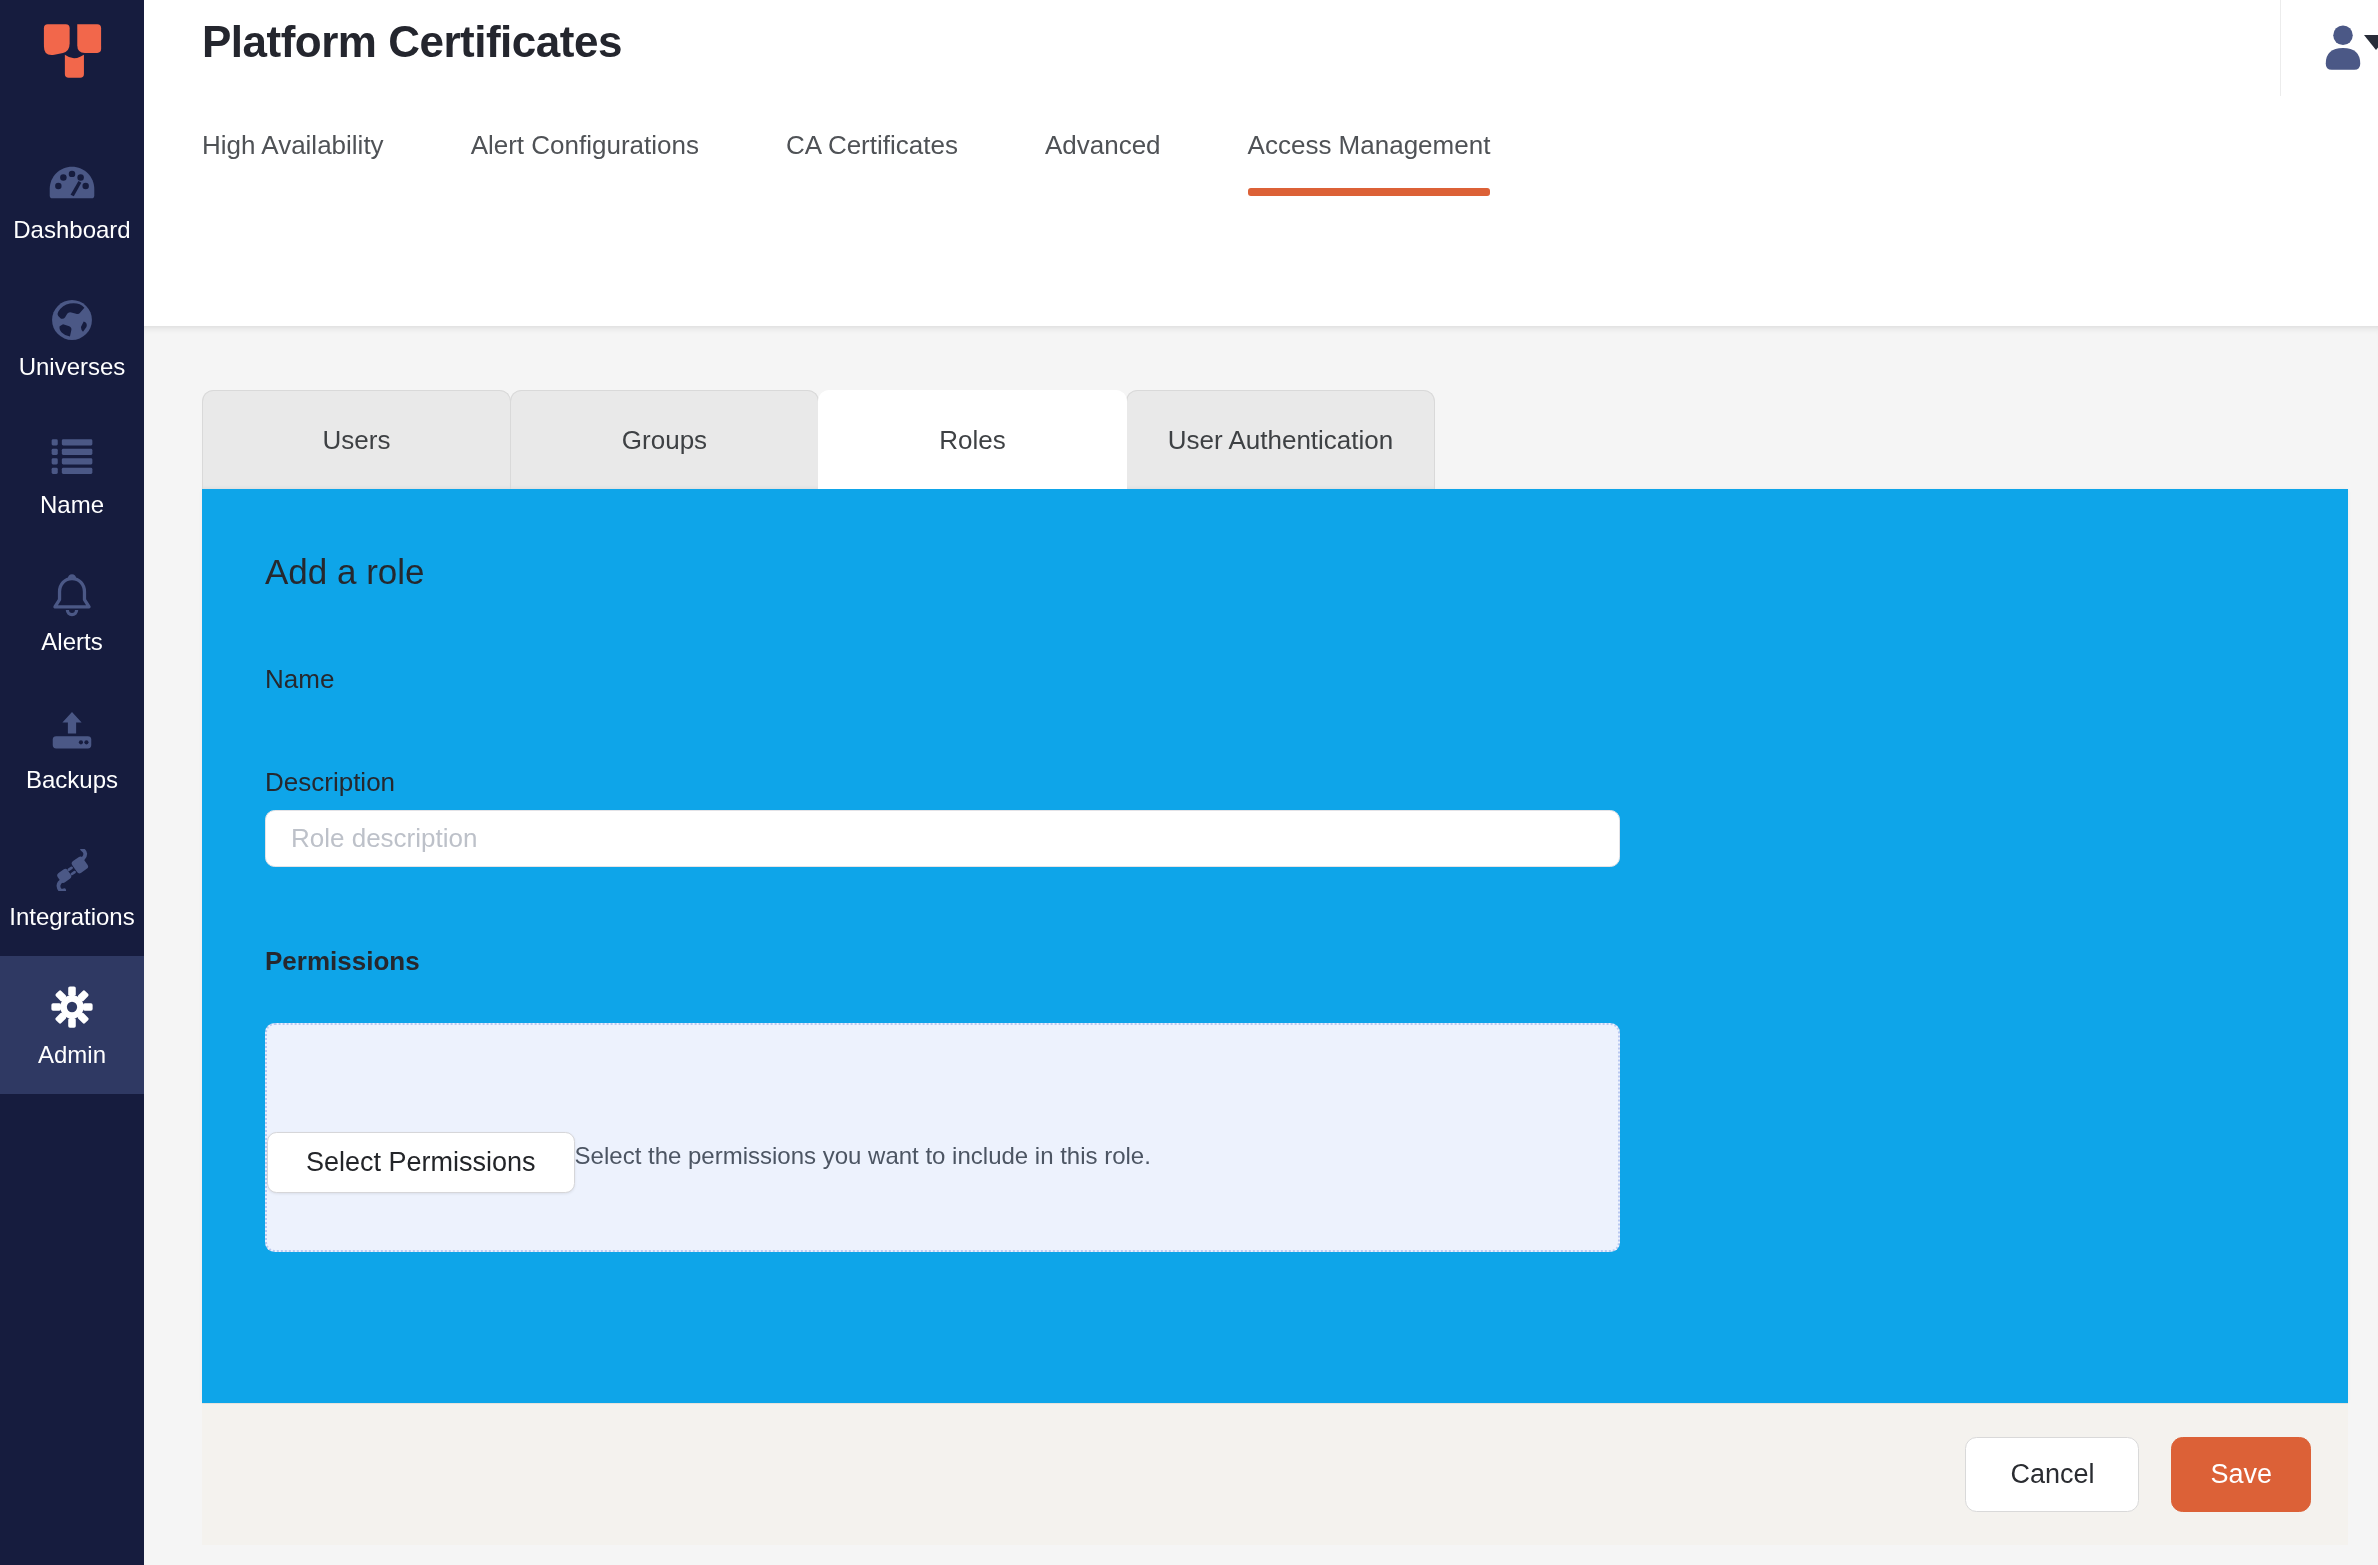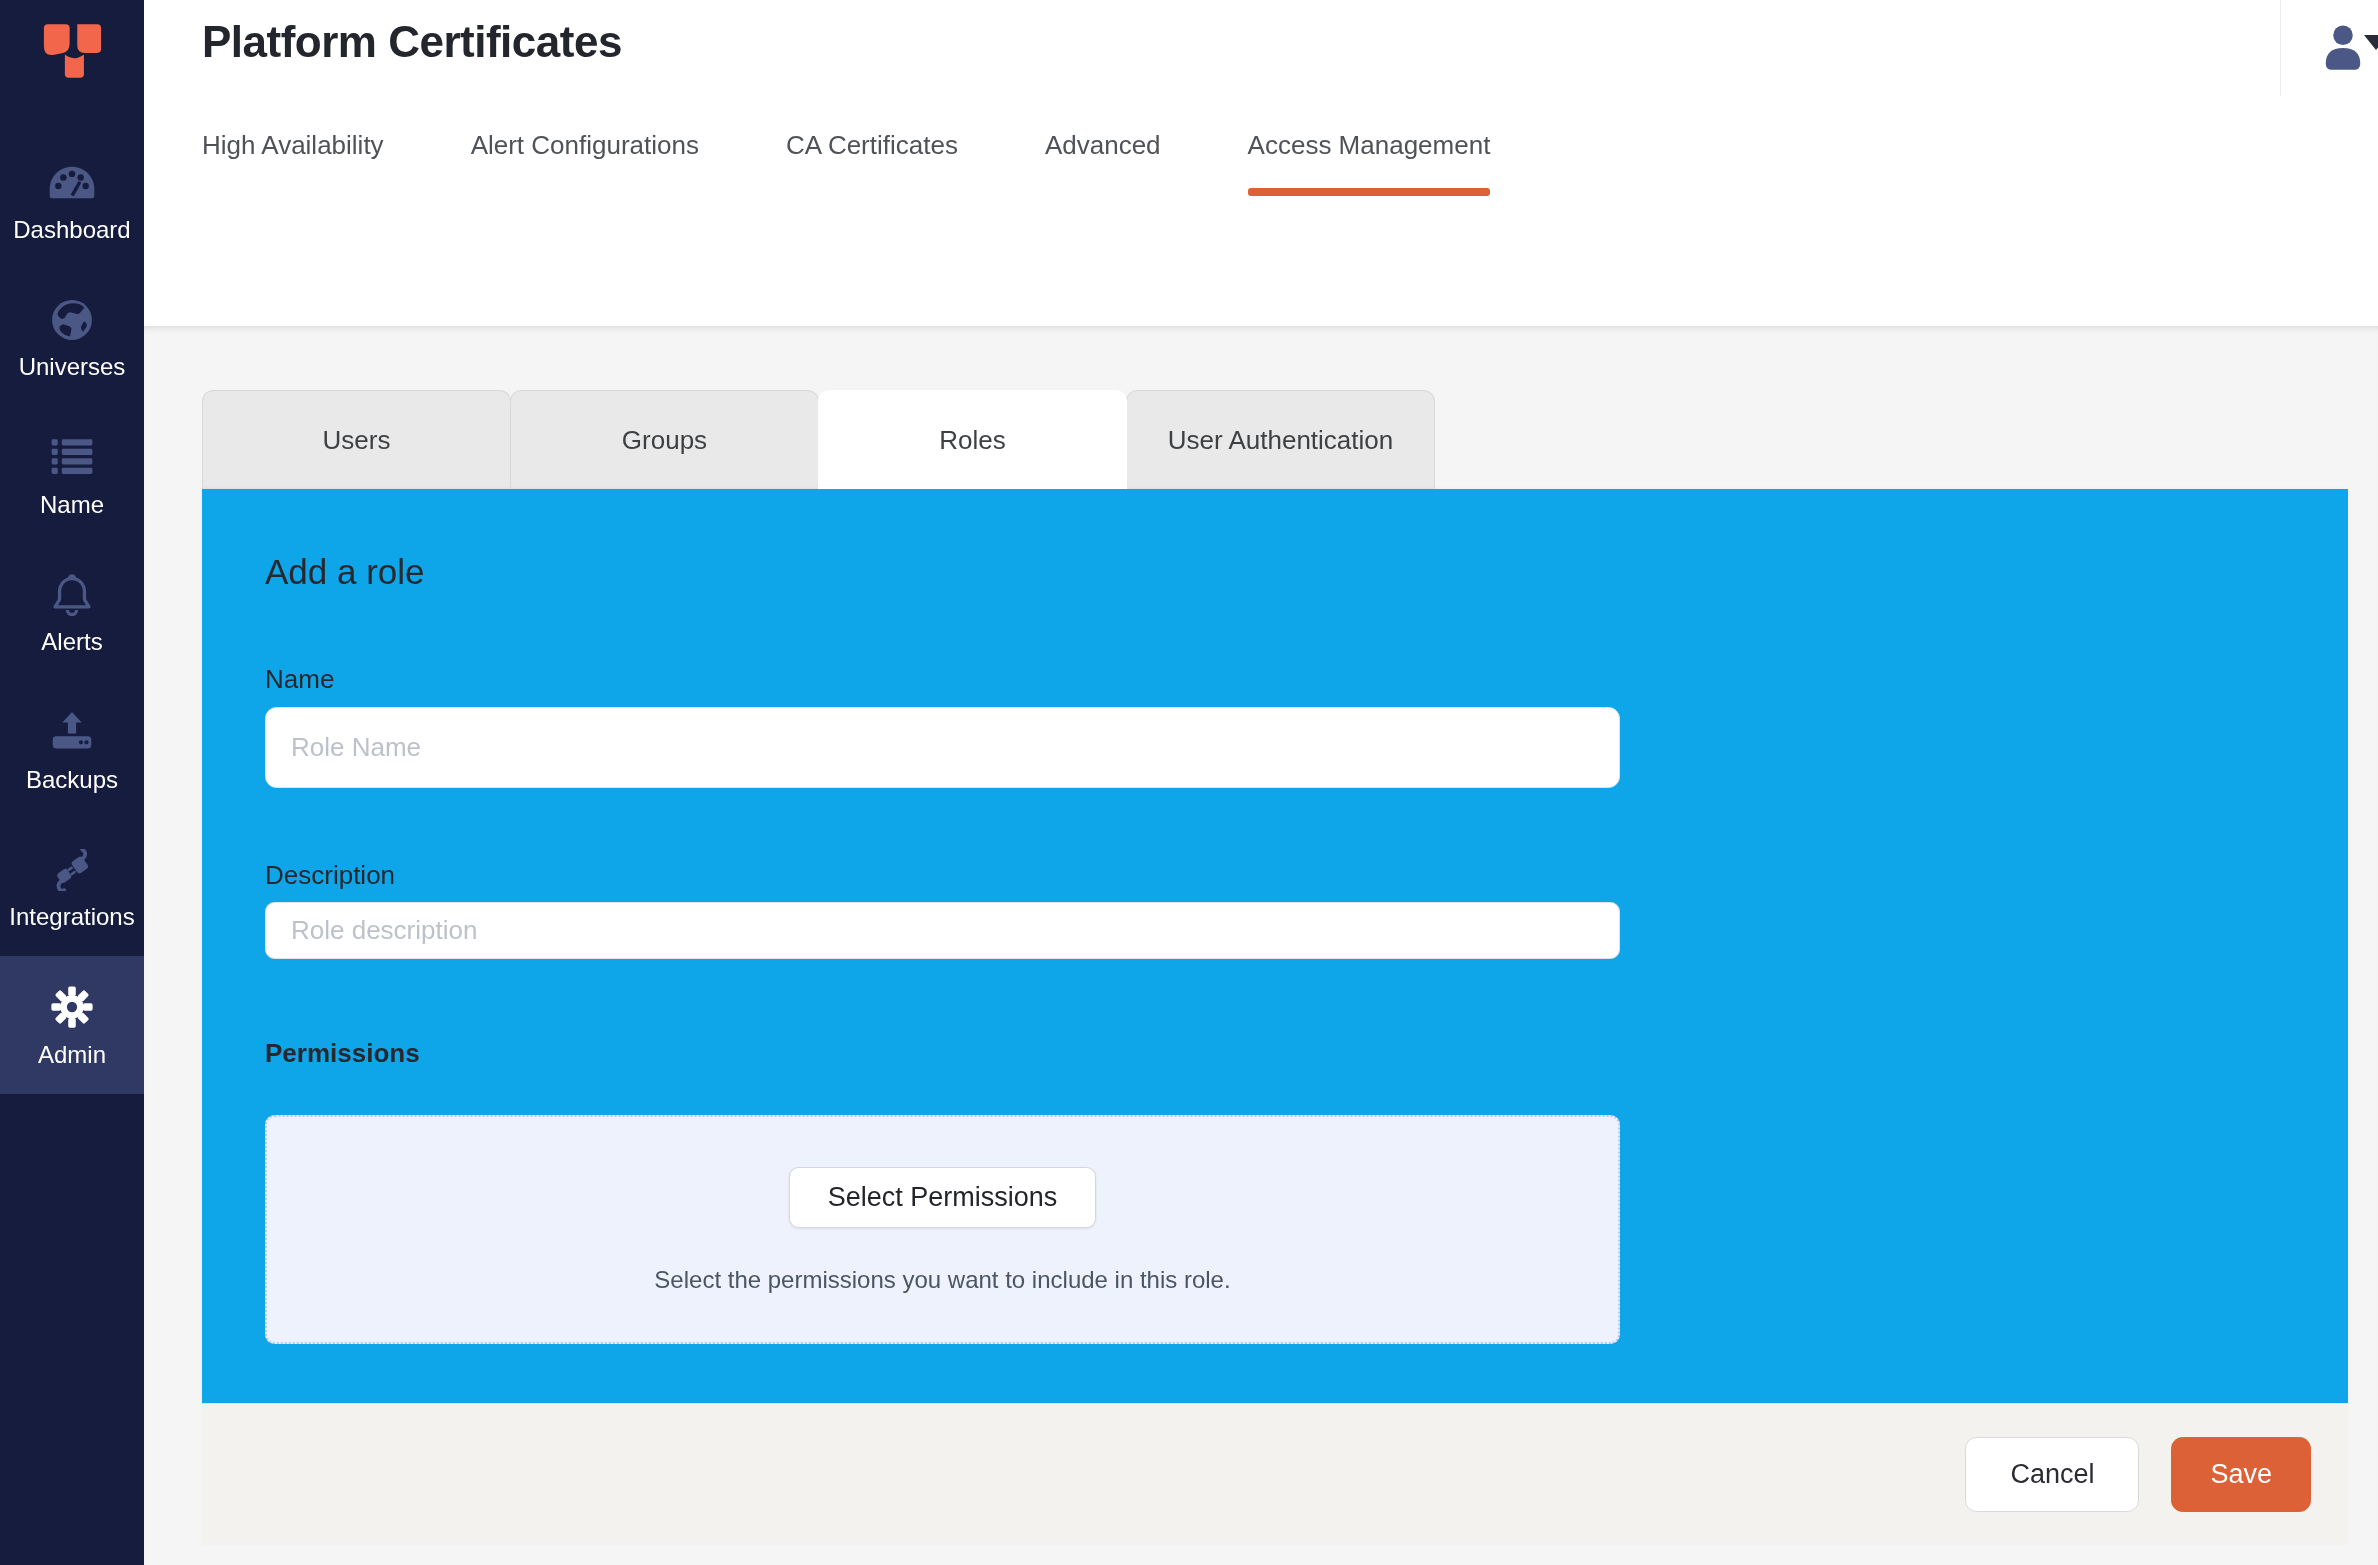--- a/index.html
+++ b/index.html
@@ -37,21 +37,21 @@
   .stab.active { background:#ffffff; border-color:#ffffff; box-shadow:none; z-index:2; }
 
   .card { width:2146px; height:914px; background:#0ea5e9; box-shadow:0 0 3.8px rgba(0,0,0,0.04); padding:63px 0 10px 63px; }
   .form-heading { font-size:35px; font-weight:400; color:#26282e; }
   .field-label { display:block; margin-top:72px; font-size:26px; color:#26282e; }
   .text-input { display:block; margin-top:11.5px; width:1355px; font-size:26px; color:#26282e; padding:0 25px; border:1.9px solid #e3e3e7; border-radius:11.5px; background:#fff; outline:none; font-family:"Liberation Sans", sans-serif; }
   .text-input::placeholder { color:#bdc1c9; }
   .input-name { height:81px; }
   .input-desc { height:57px; border-radius:9.6px; }
   .perm-label { margin-top:79px; font-size:26px; font-weight:700; color:#26282e; }
-  .perm-panel { margin-top:46px; width:1355px; height:229px; background:var(--panel-blue-bg,#edf2fd); border:2.9px dotted var(--panel-blue-border,#b9c8f1); border-radius:9.6px; display:flex; flex-direction:column; align-items:center; }
+  .perm-panel { margin-top:46px; width:1355px; height:229px; background:var(--panel-blue-bg,#edf2fd); border:2.9px dotted var(--panel-blue-border,#b9c8f1); border-radius:9.6px; display:flex; flex-direction:row; align-items:center; }
   .perm-btn { margin-top:50px; height:61px; padding:0 38px; background:#fff; border:1px solid #d6d6d9; border-radius:9.6px; font-size:27px; color:#232529; font-family:"Liberation Sans", sans-serif; cursor:pointer; box-shadow:0 1px 2.9px rgba(0,0,0,0.08); }
   .perm-help { margin-top:38px; font-size:24px; color:#4c5563; }
 
   .card-footer { width:2146px; height:142px; background:var(--footer-bg,#f4f2ee); border-top:1px solid #e5e2dc; display:flex; align-items:center; justify-content:flex-end; gap:32px; padding-right:37px; }
   .btn { height:75px; border-radius:11.5px; font-size:27px; font-family:"Liberation Sans", sans-serif; cursor:pointer; }
   .btn-cancel { padding:0 44px; background:#fff; border:1px solid #d9d9d9; color:#2a2c31; }
   .btn-save { padding:0 38px; background:var(--accent-orange,#dc6137); border:1px solid var(--accent-orange,#dc6137); color:#fff; }
 
   svg { display:block; }
 </style>
@@ -226,21 +226,20 @@
           </div>
         <div class="stab">
             <span>User Authentication</span>
           </div>
       </div>
 
       <section class="card">
         <h2 class="form-heading">Add a role</h2>
 
         <label class="field-label">Name</label>
-        <input class="text-input input-name" type="text" placeholder="Role Name" style="">
 
         <label class="field-label">Description</label>
         <input class="text-input input-desc" type="text" placeholder="Role description" style="">
 
         <div class="perm-label">Permissions</div>
         <div class="perm-panel">
           <button class="perm-btn">Select Permissions</button>
           <div class="perm-help">Select the permissions you want to include in this role.</div>
         </div>
       </section>

